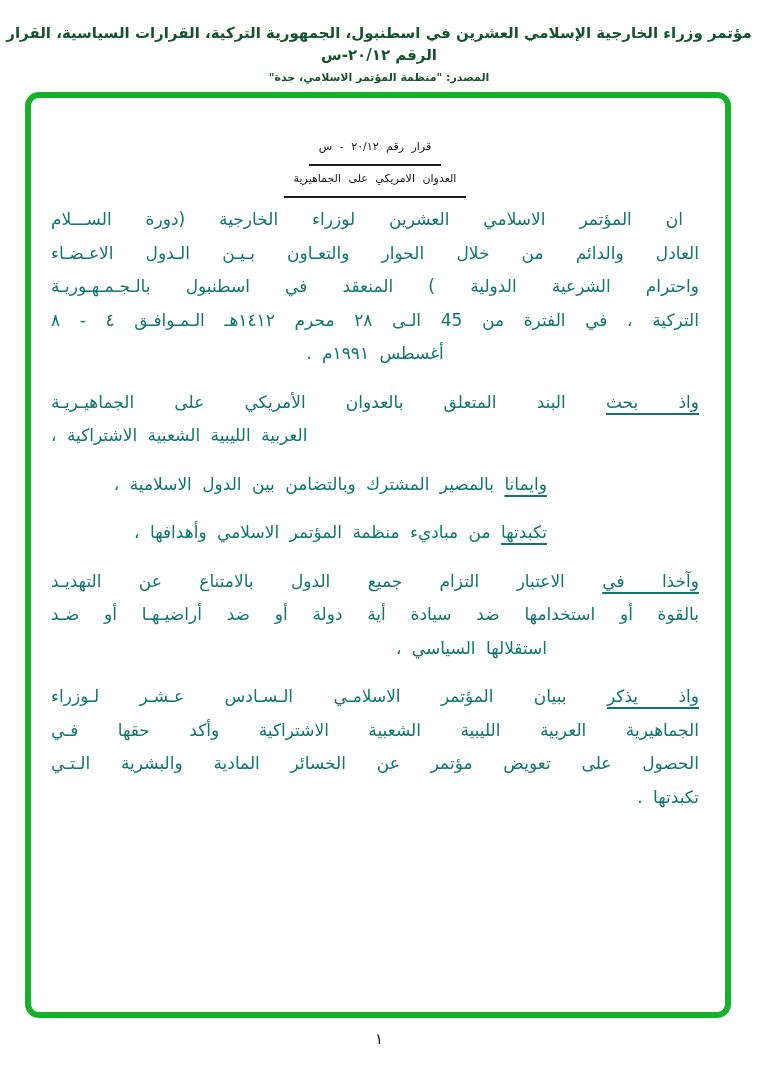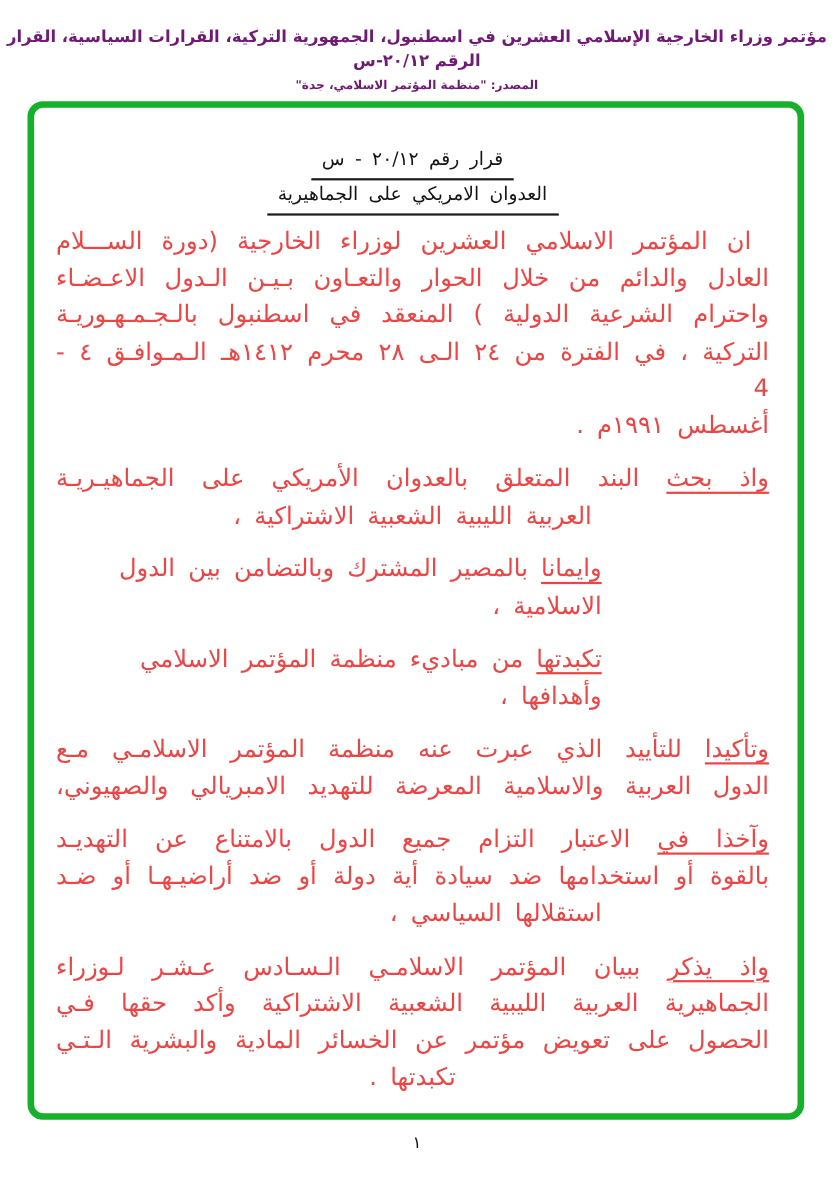--- a/index.html
+++ b/index.html
@@ -5,60 +5,60 @@
   html, body {
     margin: 0; padding: 0;
     width: 758px; height: 1078px;
     background: #ffffff;
     overflow: hidden;
     font-family: "DejaVu Sans", sans-serif;
   }
   .page { position: relative; width: 758px; height: 1078px; background: #fff; }
 
   
-  .header { direction: rtl; text-align: center; padding-top: 22px; color: #701a75; }
+  .header { direction: rtl; text-align: center; padding-top: 22px; color: #14532d; }
   .header-line1 { font-size: 15px; font-weight: bold; letter-spacing: 0; line-height: 22px; padding: 0 6px; }
   .header-line2 { font-size: 11px; font-weight: bold; margin-top: 5px; }
 
   
   .doc-box {
     position: absolute; left: 25px; top: 92px;
     width: 706px; height: 926px;
     box-sizing: border-box;
     border: 6px solid #17b02a;
     border-radius: 14px;
     padding: 25px 26px 0 20px;
     direction: rtl;
     background: #fff;
   }
 
   
   .title-block { margin-top: 6px; }
   .t-line { text-align: center; line-height: 32px; height: 32px; }
   .t-line span {
     display: inline-block;
-    font-size: 17px; color: #141414;
+    font-size: 11px; color: #141414;
     border-bottom: 2px solid #1a1a1a;
     padding: 0 10px 1px 10px;
     word-spacing: 4px;
   }
 
   
   .body-block { margin-top: 10px; }
   .para { margin: 0 0 15px 0; }
   .line {
-    font-size: 22px; line-height: 33.5px;
-    color: #ef4444; word-spacing: 5px;
+    font-size: 17px; line-height: 33.5px;
+    color: #0f766e; word-spacing: 5px;
     white-space: normal;
   }
   .a-f  { text-align: justify; text-align-last: justify; }
   .a-fi { text-align: justify; text-align-last: justify; padding-right: 16px; }
-  .a-l  { text-align: right; }
-  .a-r  { text-align: center; }
-  .a-c  { text-align: center; }
+  .a-l  { text-align: center; }
+  .a-r  { text-align: right; }
+  .a-c  { text-align: left; }
   .a-ri { text-align: right; padding-right: 152px; }
   .lead {
     text-decoration: underline;
     text-decoration-thickness: 1.5px;
     text-underline-offset: 5px;
   }
 
   
   .footer {
     position: absolute; left: 0; top: 1030px; width: 758px;
@@ -81,36 +81,32 @@
   <div class="doc-box" id="doc-box" style="border-color: rgb(23, 176, 42);">
     <div class="title-block" id="title-block">
         <div class="t-line"><span>قرار رقم ٢٠/١٢ - س</span></div>
         <div class="t-line"><span>العدوان الامريكي على الجماهيرية</span></div>
       </div>
     <div class="body-block" id="body-block">
         <div class="para">
           <div class="line a-fi">ان المؤتمر الاسلامي العشرين لوزراء الخارجية (دورة الســـلام</div>
           <div class="line a-f">العادل والدائم من خلال الحوار والتعـاون بـيـن الـدول الاعـضـاء</div>
           <div class="line a-f">واحترام الشرعية الدولية ) المنعقد في اسطنبول بالـجـمـهـوريـة</div>
-          <div class="line a-f">التركية ، في الفترة من ٢٤ الـى ٢٨ محرم ١٤١٢هـ الـمـوافـق ٤ - 4</div>
+          <div class="line a-f">التركية ، في الفترة من 45 الـى ٢٨ محرم ١٤١٢هـ الـمـوافـق ٤ - ٨</div>
           <div class="line a-l">أغسطس ١٩٩١م .</div>
         </div>
         <div class="para">
           <div class="line a-f"><span class="lead">واذ بحث</span> البند المتعلق بالعدوان الأمريكي على الجماهيـريـة</div>
           <div class="line a-c">العربية الليبية الشعبية الاشتراكية ،</div>
         </div>
         <div class="para">
           <div class="line a-ri"><span class="lead">وايمانا</span> بالمصير المشترك وبالتضامن بين الدول الاسلامية ،</div>
         </div>
         <div class="para">
           <div class="line a-ri"><span class="lead">تكبدتها</span> من مباديء منظمة المؤتمر الاسلامي وأهدافها ،</div>
-        </div>
-        <div class="para">
-          <div class="line a-f"><span class="lead">وتأكيدا</span> للتأييد الذي عبرت عنه منظمة المؤتمر الاسلامـي مـع</div>
-          <div class="line a-f">الدول العربية والاسلامية المعرضة للتهديد الامبريالي والصهيوني،</div>
         </div>
         <div class="para">
           <div class="line a-f"><span class="lead">وآخذا في</span> الاعتبار التزام جميع الدول بالامتناع عن التهديـد</div>
           <div class="line a-f">بالقوة أو استخدامها ضد سيادة أية دولة أو ضد أراضيـهـا أو ضـد</div>
           <div class="line a-ri">استقلالها السياسي ،</div>
         </div>
         <div class="para">
           <div class="line a-f"><span class="lead">واذ يذكر</span> ببيان المؤتمر الاسلامـي الـسـادس عـشـر لـوزراء</div>
           <div class="line a-f">الجماهيرية  العربية الليبية الشعبية الاشتراكية وأكد حقها فـي</div>
           <div class="line a-f">الحصول على  تعويض مؤتمر عن الخسائر المادية والبشرية الـتـي</div>

